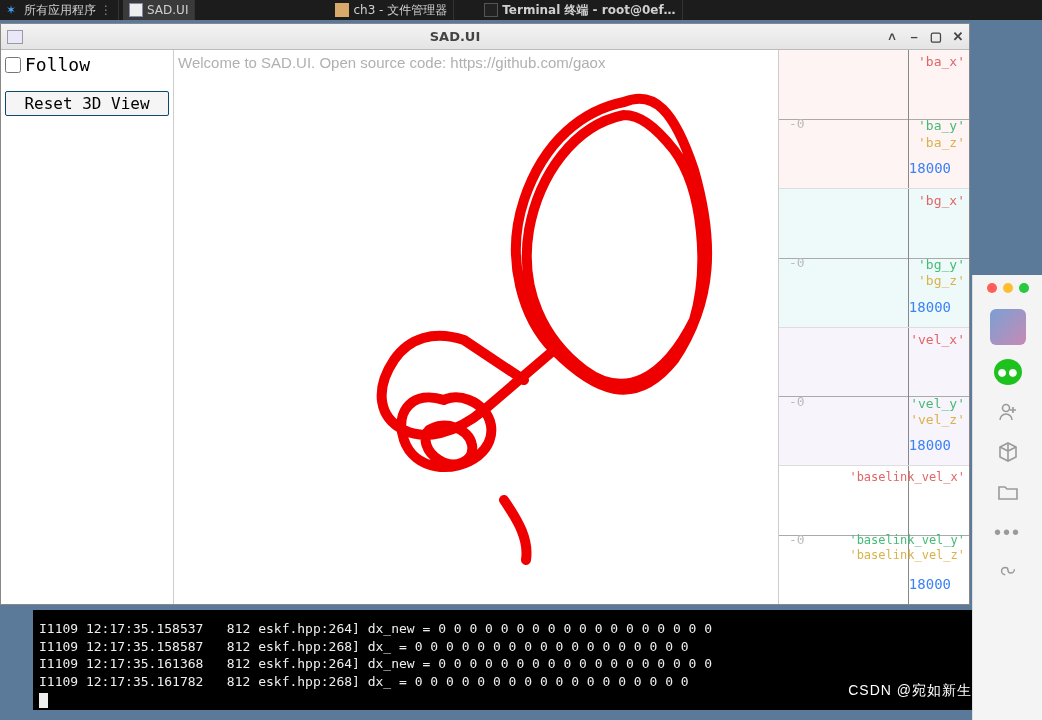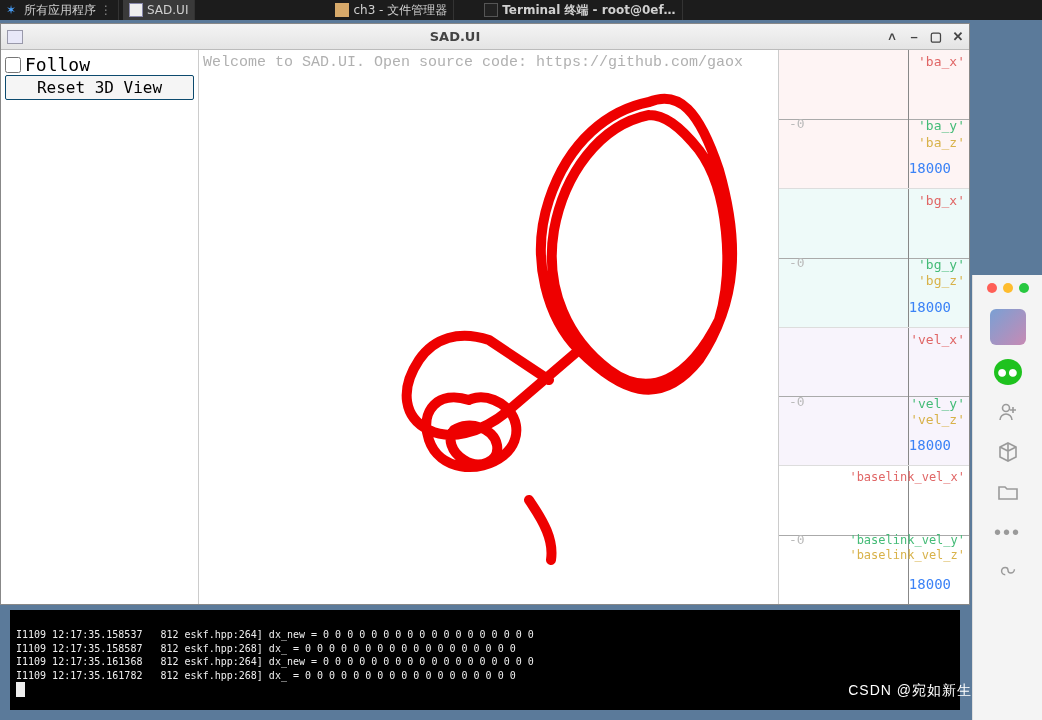--- a/index.html
+++ b/index.html
@@ -52,41 +52,41 @@
     width: 18px; height:16px; margin:0 2px;
     display:flex; align-items:center; justify-content:center;
     color:#444; font-weight:bold; cursor:pointer;
     font-family: sans-serif;
   }
 
   .window-body { flex:1; display:flex; overflow:hidden; }
 
   
   .panel {
-    width: 198px; border-right:1px solid #ccc;
+    width: 173px; border-right:1px solid #ccc;
     background:#fff; padding:4px;
-    display:flex; flex-direction:column; gap:0;
+    display:flex; flex-direction:column; gap:16px;
   }
   .checkbox-row { display:flex; align-items:center; gap:4px; font-size:18px; }
   .checkbox-row input { width:16px; height:16px; }
   .panel button {
     font-family: inherit; font-size:16px;
     padding:2px 4px; background:#f5f5f5;
     border:1px solid #0c4a6e; border-radius:2px; cursor:pointer;
   }
 
   
   .view3d {
     flex:1; position:relative; background:#fff;
     border-right:1px solid #ccc;
   }
   .welcome {
     position:absolute; top:4px; left:4px;
     color:#b0b0b0; font-size:15px; white-space:nowrap;
-    font-family:Liberation Mono, monospace;
+    font-family:Liberation Sans, sans-serif;
   }
   .sketch { position:absolute; top:30px; left:120px; }
   .sketch path { stroke:#ee0000; stroke-width:10; fill:none; stroke-linejoin:round; stroke-linecap:round; }
 
   
   .plots {
     width:190px; display:flex; flex-direction:column;
   }
   .plot {
     flex:1; border-top:1px solid #ddd; position:relative;
@@ -115,26 +115,26 @@
     position:absolute; top:0; bottom:0; right:60px;
     border-left:1px solid #888;
   }
   .plot .bg1 { position:absolute; inset:0; background:#fdecec; opacity:.6; }
   .plot .bg2 { position:absolute; inset:0; background:#e3f7f5; opacity:.6; }
   .plot .bg3 { position:absolute; inset:0; background:#f4ecfa; opacity:.6; }
   .c-red{color:#e06666;} .c-grn{color:#44bb77;margin-top:48px;} .c-yel{color:#d8b24a;}
 
   
   .terminal {
-    position:absolute; left:10px; bottom:10px;
+    position:absolute; left:33px; bottom:10px;
     width:950px; height:100px;
     background:#000; color:#eee;
     font-family:"DejaVu Sans Mono",monospace;
-    font-size:10px; line-height:1.35;
-    padding:18px 6px; white-space:pre; overflow:hidden;
+    font-size:13px; line-height:1.35;
+    padding:10px 6px; white-space:pre; overflow:hidden;
   }
   .cursor {
     display:inline-block; width:9px; height:15px;
     background:#eee; vertical-align:bottom;
   }
 
   
   .dock {
     position:absolute; right:0; top:275px; bottom:0;
     width:70px; background:#f4f4f4;

